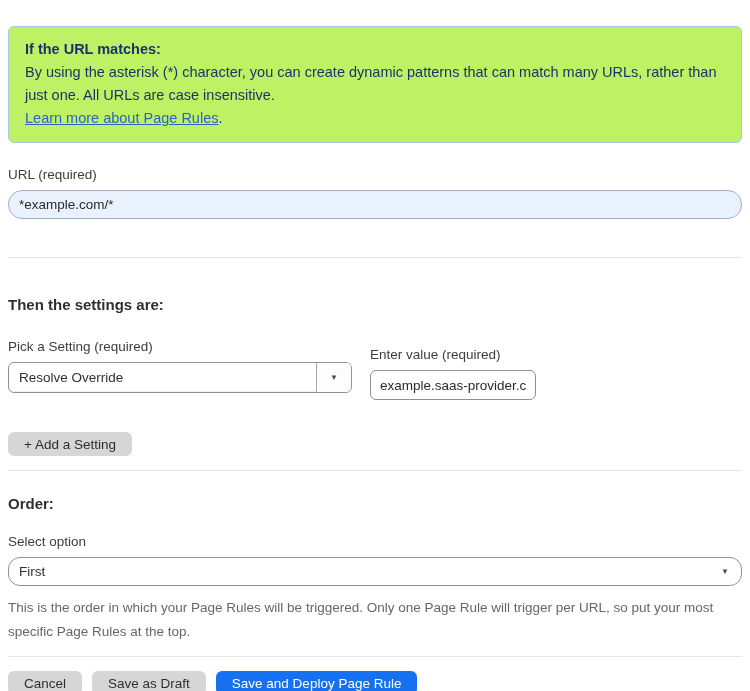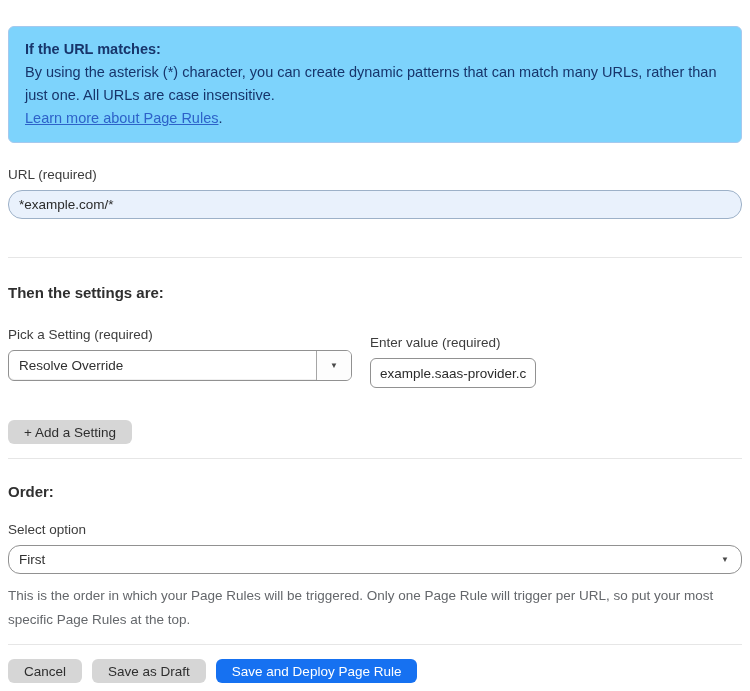--- a/index.html
+++ b/index.html
@@ -14,21 +14,21 @@
   }
   .page-title {
     font-size: 20px;
     font-weight: bold;
     color: #3a3a3a;
     letter-spacing: 0.1px;
   }
   
   .info-box {
     margin-top: 16px;
-    background: #7dd3fc;
+    background: #bef264;
     border: 1px solid #a5c9ee;
     border-radius: 6px;
     padding: 11px 16px 12px 16px;
     color: #17356b;
     font-size: 14.5px;
     line-height: 23px;
   }
   .info-box .info-heading { font-weight: bold; }
   .info-link {
     color: #2d62c9;
@@ -62,21 +62,21 @@
     height: 0;
   }
   .divider-1 { margin-top: 38px; }
   .divider-2 { margin-top: 14px; }
   .divider-3 { margin-top: 12px; }
   .section-heading {
     font-size: 15px;
     font-weight: bold;
     color: #2f2f2f;
   }
-  .settings-heading { margin-top: 26px; }
+  .settings-heading { margin-top: 38px; }
   
   .settings-row {
     margin-top: 26px;
     display: flex;
     align-items: flex-start;
   }
   .setting-col { width: 344px; }
   .value-col { margin-left: 18px; margin-top: 8px; }
   .setting-col .field-label, .value-col .field-label { margin-bottom: 8px; }
   .custom-select {

